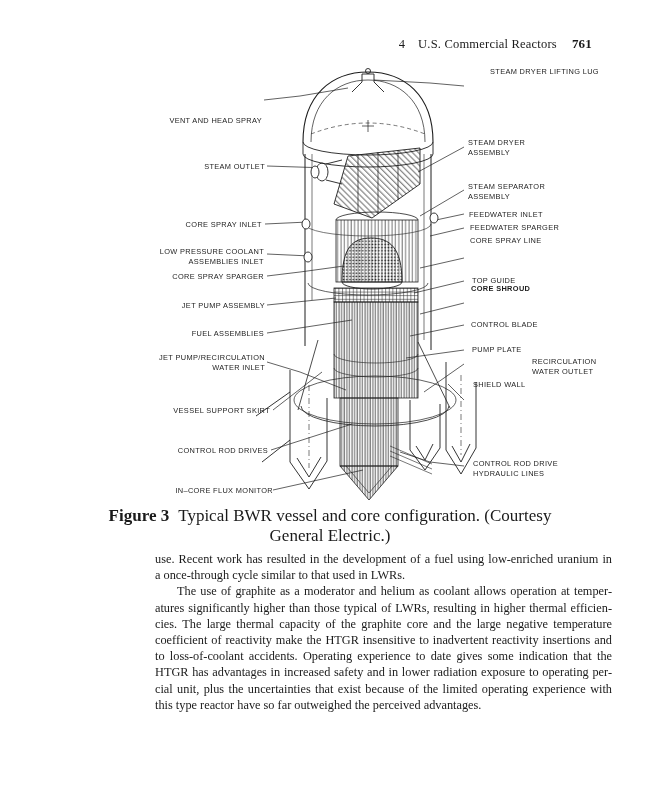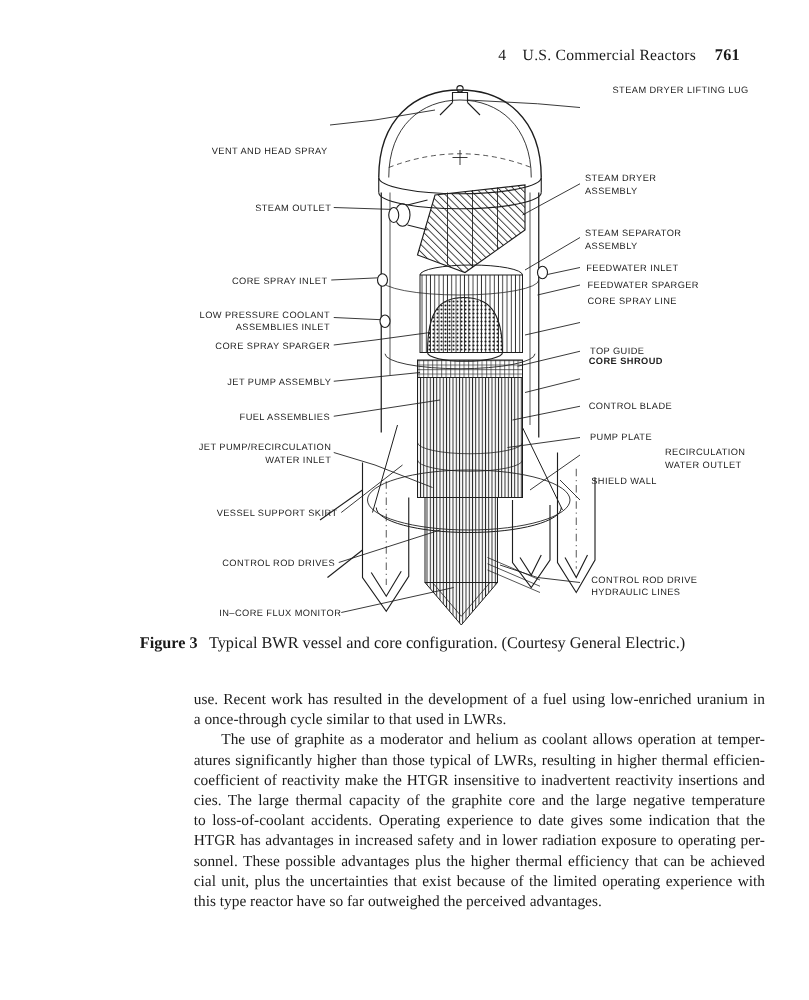--- a/index.html
+++ b/index.html
@@ -17,21 +17,21 @@
 
   
   .lbl{position:absolute;font-family:"Liberation Sans", sans-serif;
        font-size:7.4px;letter-spacing:0.35px;line-height:1.3;color:#1c1c1c;
        white-space:pre-line;}
   .lbl.l{text-align:right;}
   .lbl.r{text-align:left;}
 
   
   .caption{position:absolute;top:506px;left:95px;width:470px;text-align:center;
-           font-size:13px;}
+           font-size:17px;}
   .caption .cl{font-weight:bold;margin-right:9px;}
 
   
   .bodytext{position:absolute;top:551px;left:155px;width:457px;
             font-size:12.3px;line-height:16.2px;}
   .bline{text-align:justify;text-align-last:justify;}
   .bline.end{text-align-last:left;}
   .bline.ind{text-indent:22px;}
 </style>
 </head>
@@ -215,23 +215,22 @@
   </div>
 
   <div class="bodytext">
     <div>
       <div class="bline">use. Recent work has resulted in the development of a fuel using low-enriched uranium in</div>
       <div class="bline end">a once-through cycle similar to that used in LWRs.</div>
     </div>
     <div>
       <div class="bline ind">The use of graphite as a moderator and helium as coolant allows operation at temper-</div>
       <div class="bline">atures significantly higher than those typical of LWRs, resulting in higher thermal efficien-</div>
+      <div class="bline">cies. The large thermal capacity of the graphite core and the large negative temperature</div>
       <div class="bline">coefficient of reactivity make the HTGR insensitive to inadvertent reactivity insertions and</div>
-      <div class="bline">cies. The large thermal capacity of the graphite core and the large negative temperature</div>
       <div class="bline">to loss-of-coolant accidents. Operating experience to date gives some indication that the</div>
       <div class="bline">HTGR has advantages in increased safety and in lower radiation exposure to operating per-</div>
-      <div class="bline">sonnel. These possible advantages plus the higher thermal efficiency that can be achieved</div>
       <div class="bline">cial unit, plus the uncertainties that exist because of the limited operating experience with</div>
       <div class="bline end">this type reactor have so far outweighed the perceived advantages.</div>
     </div>
   </div>
 
 </div>
 
 </body></html>

